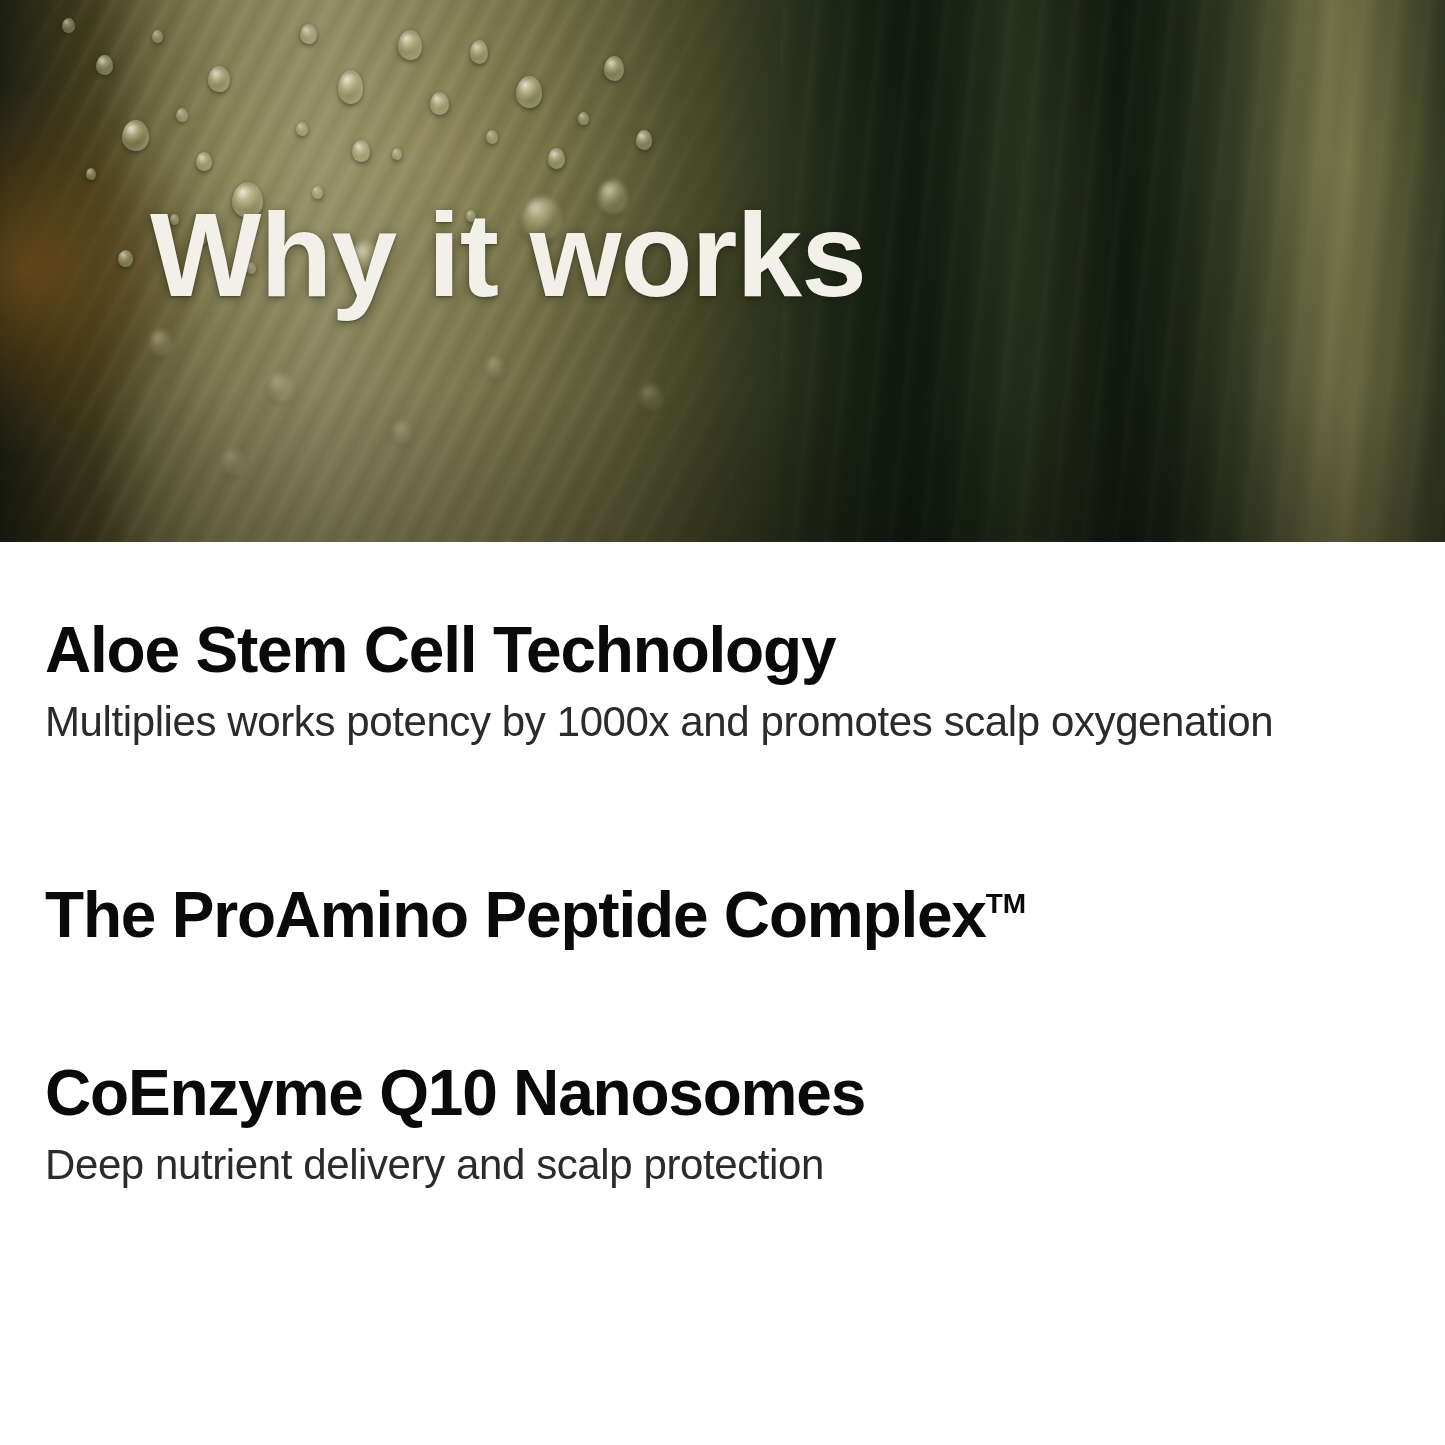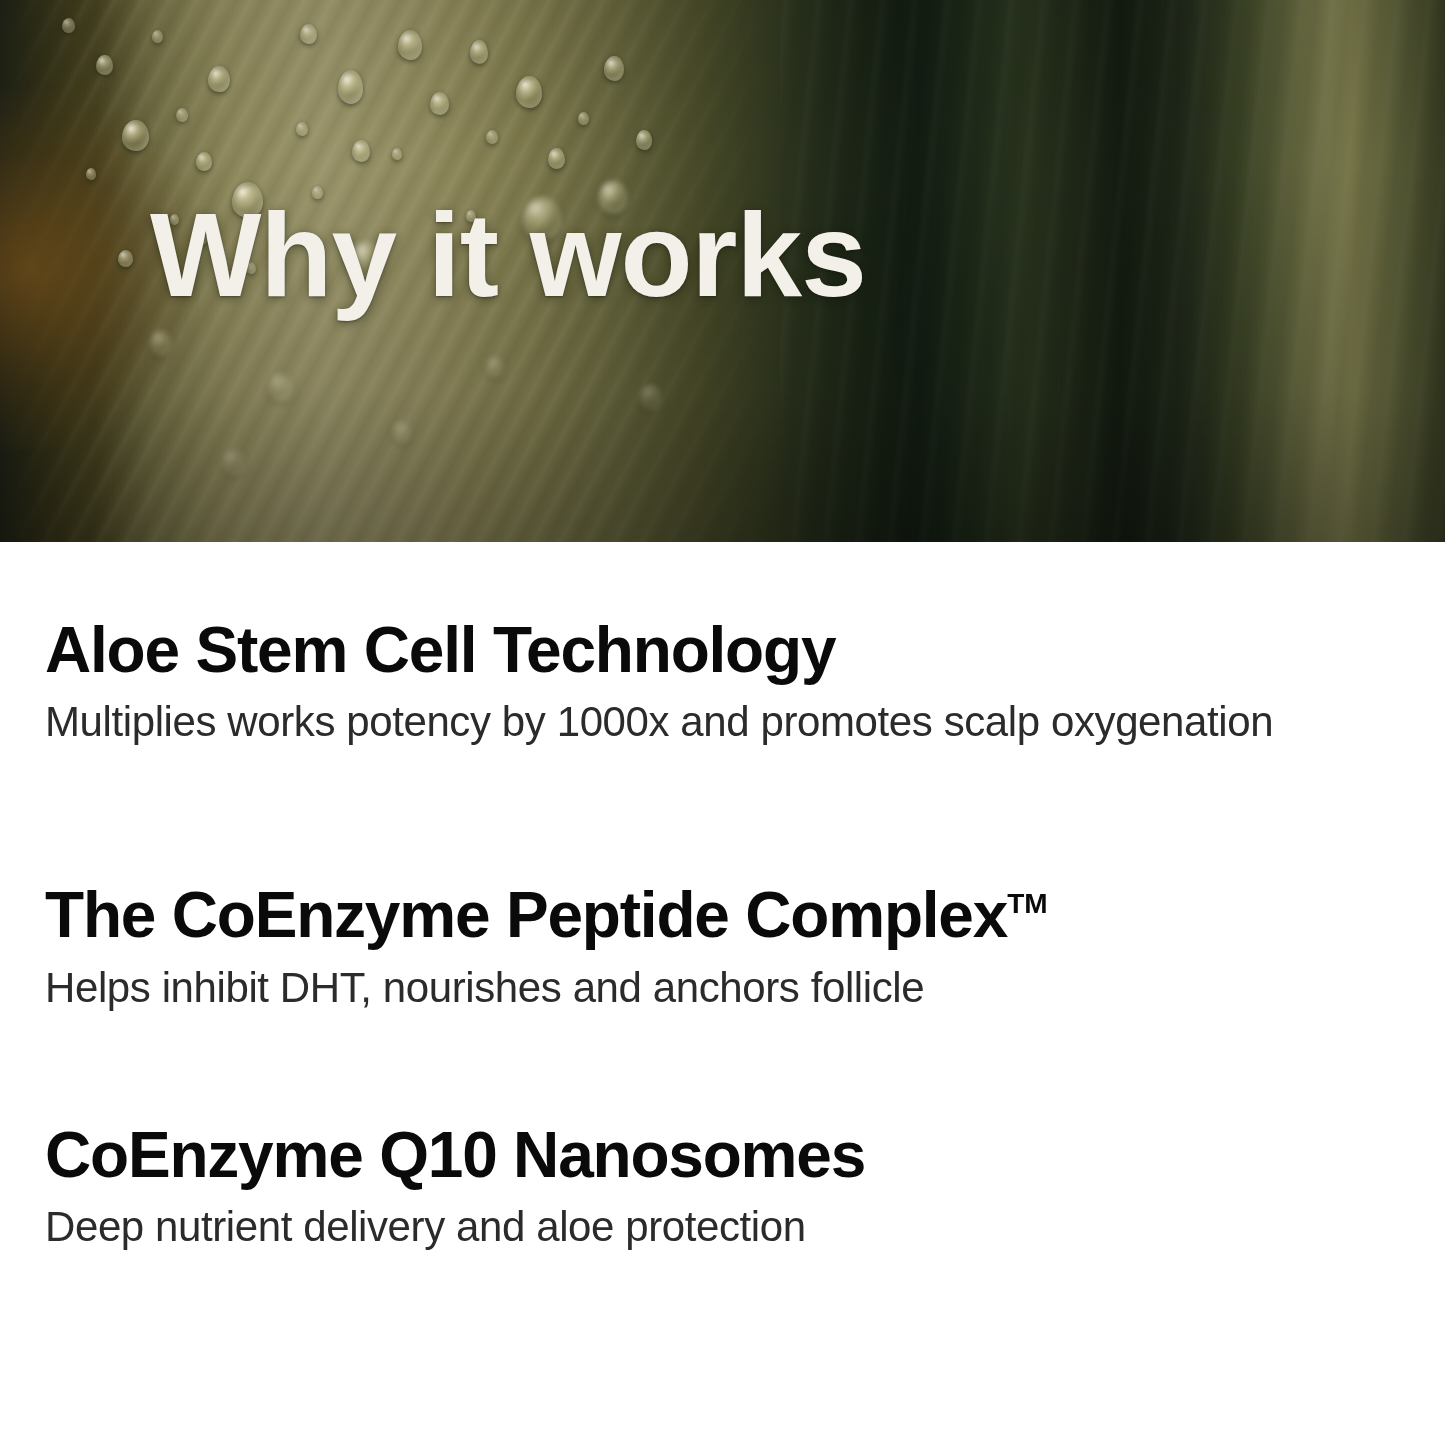--- a/index.html
+++ b/index.html
@@ -275,26 +275,25 @@
 
     <div class="benefit b1">
       <h2 class="benefit-title">
         <span>Aloe Stem Cell Technology</span>
       </h2>
       <p class="benefit-desc">Multiplies works potency by 1000x and promotes scalp oxygenation</p>
     </div>
 
     <div class="benefit b2">
       <h2 class="benefit-title">
-        <span>The CoEnzyme Peptide Complex</span><span class="tm">TM</span>
+        <span>The ProAmino Peptide Complex</span><span class="tm">TM</span>
       </h2>
-      <p class="benefit-desc">Helps inhibit DHT, nourishes and anchors follicle</p>
     </div>
 
     <div class="benefit b3">
       <h2 class="benefit-title">
         <span>CoEnzyme Q10 Nanosomes</span>
       </h2>
-      <p class="benefit-desc">Deep nutrient delivery and aloe protection</p>
+      <p class="benefit-desc">Deep nutrient delivery and scalp protection</p>
     </div>
 
   </div>
 </div>
 
 </body></html>

